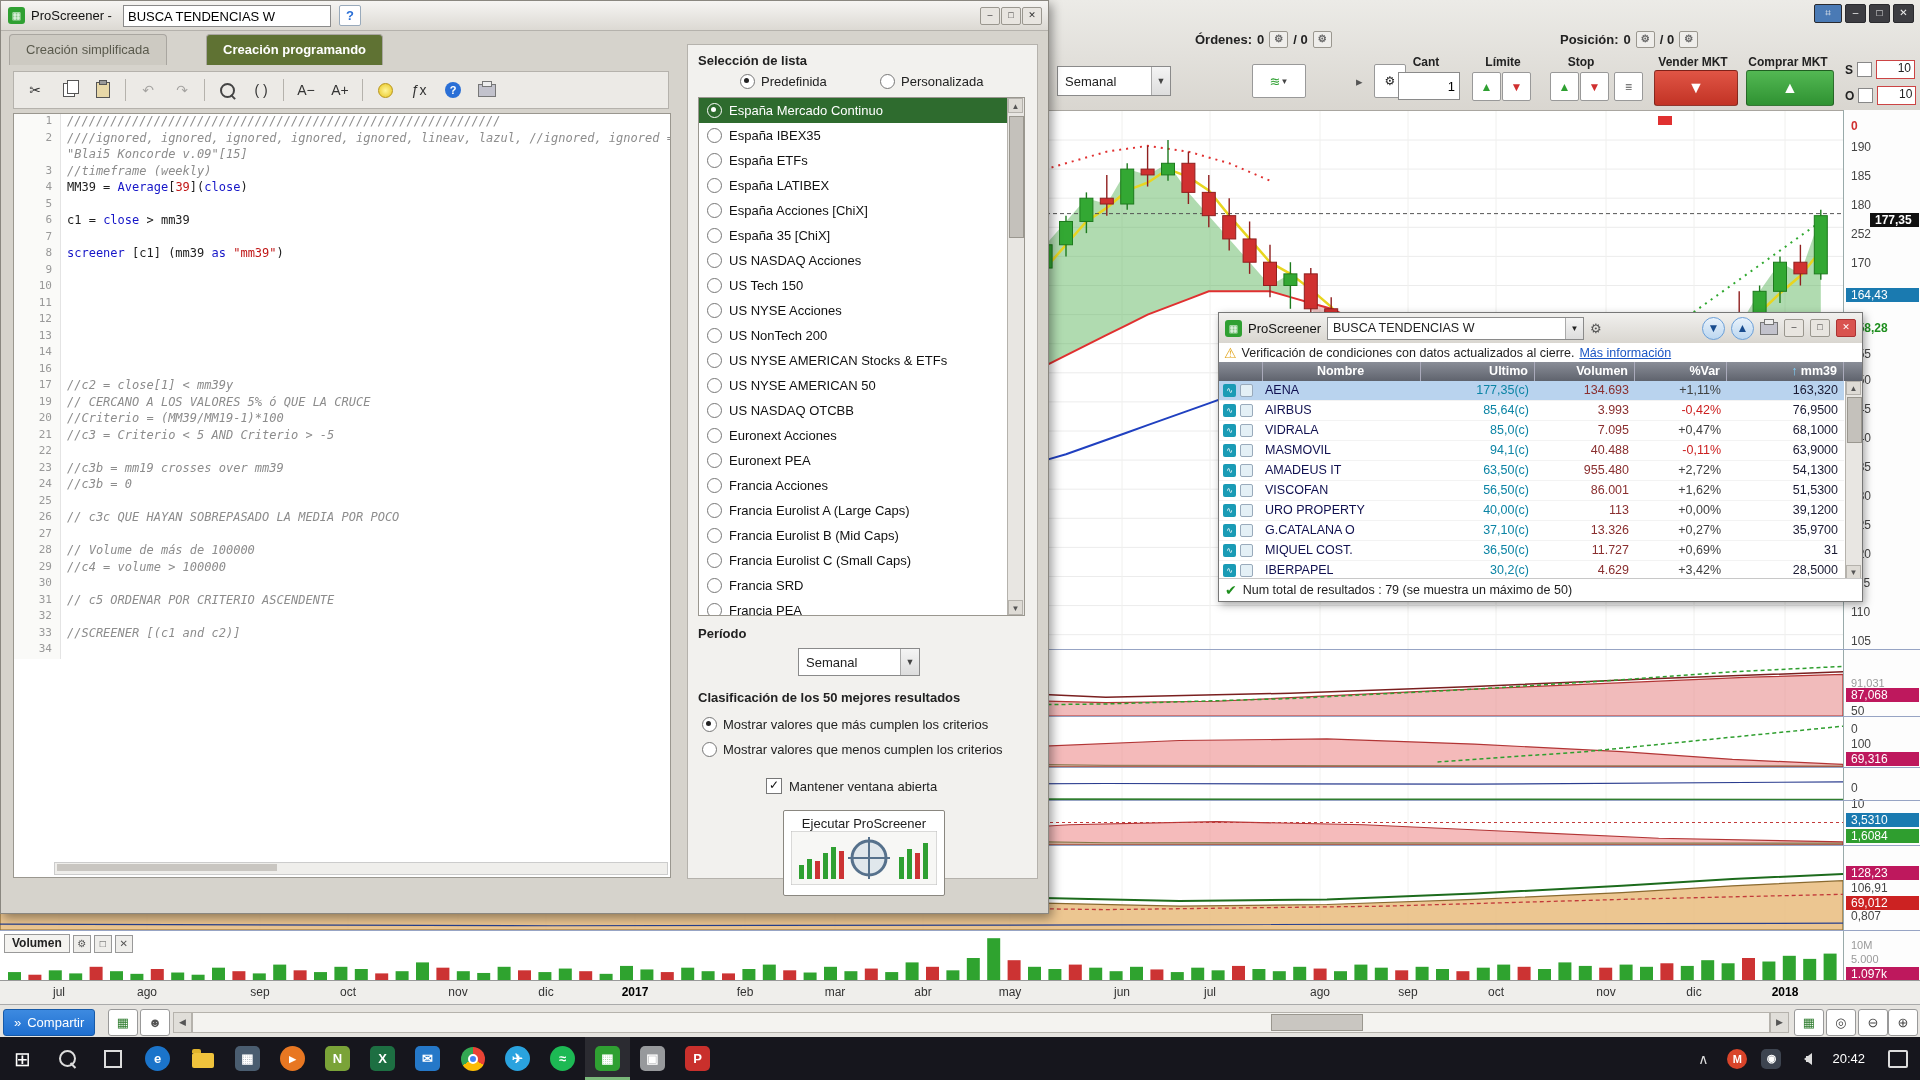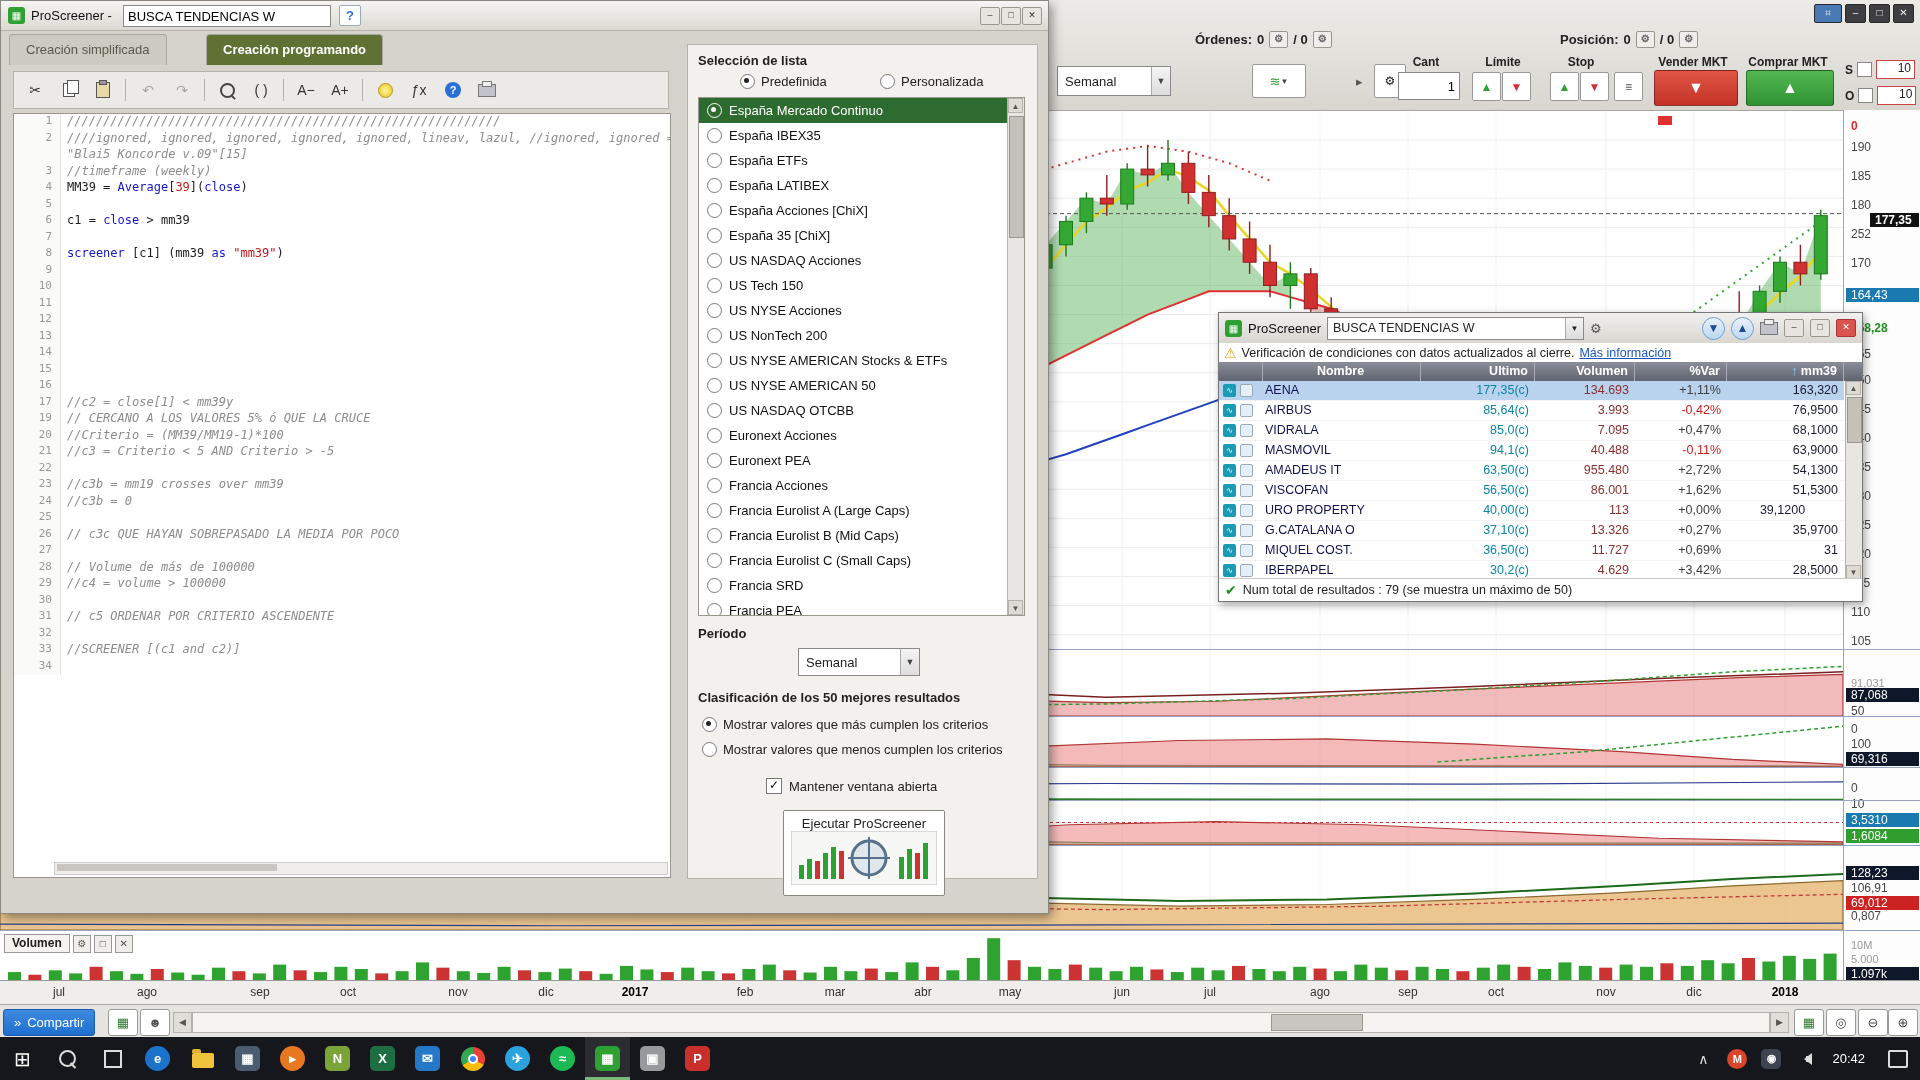--- a/index.html
+++ b/index.html
@@ -21,21 +21,21 @@
   #cant-input{position:absolute;left:1398px;top:72px;width:54px;height:24px;border:1px solid #8a8a8a;text-align:right;padding-right:4px;font-size:13px;}
   .soq{position:absolute;display:flex;align-items:center;gap:4px;font-size:12px;font-weight:bold;}
   .soq .cbx{width:13px;height:13px;border:1px solid #888;background:#fff;}
   .soq .qty{width:34px;height:17px;border:1px solid #cc4444;background:#fff;text-align:right;padding-right:3px;font-size:12px;font-weight:normal;}
   
   #axis-col{position:absolute;left:1843px;top:110px;width:77px;height:870px;background:#fdfdfd;border-left:1px solid #9aa;z-index:2;}
   .pa{position:absolute;left:2px;right:2px;height:14px;line-height:14px;font-size:12px;color:#444;padding-left:5px;}
   .pa.b-black{background:#111;color:#fff;font-weight:bold;}
   .pa.b-blue{background:#1a7ab0;color:#fff;}
   .pa.b-green{background:#2f9e2f;color:#fff;}
-  .pa.b-gray{background:#0f172a;color:#fff;}
+  .pa.b-gray{background:#be185d;color:#fff;}
   .pa.b-red{background:#cc2222;color:#fff;}
   .pa.t-green{color:#1f8f1f;font-weight:bold;}
   .pa.t-red{color:#d03030;font-weight:bold;}
   .pa.dim{color:#999;font-size:11px;}
   .sepline{position:absolute;left:0;width:1920px;height:1px;background:#97a4c4;z-index:2;}
   
   svg.layer{position:absolute;left:0;z-index:0;}
   #volume-tag{position:absolute;left:4px;top:934px;display:flex;gap:3px;align-items:center;z-index:3;}
   #volume-tag .vt-label{background:#f4f3f0;border:1px solid #999;padding:0 7px;font-size:12px;font-weight:bold;height:17px;line-height:16px;}
   #volume-tag .vt-chip{width:16px;height:16px;border:1px solid #999;background:#efeeeb;font-size:10px;line-height:15px;text-align:center;color:#555;}
@@ -653,21 +653,20 @@
           <div class="code-row"><span class="ln">5</span><span class="ct"></span></div>
           <div class="code-row"><span class="ln">6</span><span class="ct"><span class="pl">c1 = </span><span class="kw">close</span><span class="pl"> &gt; mm39</span></span></div>
           <div class="code-row"><span class="ln">7</span><span class="ct"></span></div>
           <div class="code-row"><span class="ln">8</span><span class="ct"><span class="kw">screener</span><span class="pl"> [c1] (mm39 </span><span class="kw">as</span><span class="pl"> </span><span class="str">"mm39"</span><span class="pl">)</span></span></div>
           <div class="code-row"><span class="ln">9</span><span class="ct"></span></div>
           <div class="code-row"><span class="ln">10</span><span class="ct"></span></div>
           <div class="code-row"><span class="ln">11</span><span class="ct"></span></div>
           <div class="code-row"><span class="ln">12</span><span class="ct"></span></div>
           <div class="code-row"><span class="ln">13</span><span class="ct"></span></div>
           <div class="code-row"><span class="ln">14</span><span class="ct"></span></div>
-          <div class="code-row"><span class="ln">15</span><span class="ct"></span></div>
           <div class="code-row"><span class="ln">16</span><span class="ct"></span></div>
           <div class="code-row"><span class="ln">17</span><span class="ct"><span class="cm">//c2 = close[1] &lt; mm39y</span></span></div>
           <div class="code-row"><span class="ln">19</span><span class="ct"><span class="cm">// CERCANO A LOS VALORES 5% ó QUE LA CRUCE</span></span></div>
           <div class="code-row"><span class="ln">20</span><span class="ct"><span class="cm">//Criterio = (MM39/MM19-1)*100</span></span></div>
           <div class="code-row"><span class="ln">21</span><span class="ct"><span class="cm">//c3 = Criterio &lt; 5 AND Criterio &gt; -5</span></span></div>
           <div class="code-row"><span class="ln">22</span><span class="ct"></span></div>
           <div class="code-row"><span class="ln">23</span><span class="ct"><span class="cm">//c3b = mm19 crosses over mm39</span></span></div>
           <div class="code-row"><span class="ln">24</span><span class="ct"><span class="cm">//c3b = 0</span></span></div>
           <div class="code-row"><span class="ln">25</span><span class="ct"></span></div>
           <div class="code-row"><span class="ln">26</span><span class="ct"><span class="cm">// c3c QUE HAYAN SOBREPASADO LA MEDIA POR POCO</span></span></div>
@@ -926,21 +925,21 @@
         </div>
         <div class="rw-row">
           <span style="width: 44px; display: flex;">
             <span class="rw-ic1">∿</span>
             <span class="rw-ic2"></span>
           </span>
           <span class="rc name" style="width: 158px;">URO PROPERTY</span>
           <span class="rc last" style="width: 114px;">40,00(c)</span>
           <span class="rc vol" style="width: 100px;">113</span>
           <span class="rc up" style="width: 92px;">+0,00%</span>
-          <span class="rc mm" style="width: 117px; text-align: center;">39,1200</span>
+          <span class="rc mm" style="width: 117px;">39,1200</span>
         </div>
         <div class="rw-row">
           <span style="width: 44px; display: flex;">
             <span class="rw-ic1">∿</span>
             <span class="rw-ic2"></span>
           </span>
           <span class="rc name" style="width: 158px;">G.CATALANA O</span>
           <span class="rc last" style="width: 114px;">37,10(c)</span>
           <span class="rc vol" style="width: 100px;">13.326</span>
           <span class="rc up" style="width: 92px;">+0,27%</span>

